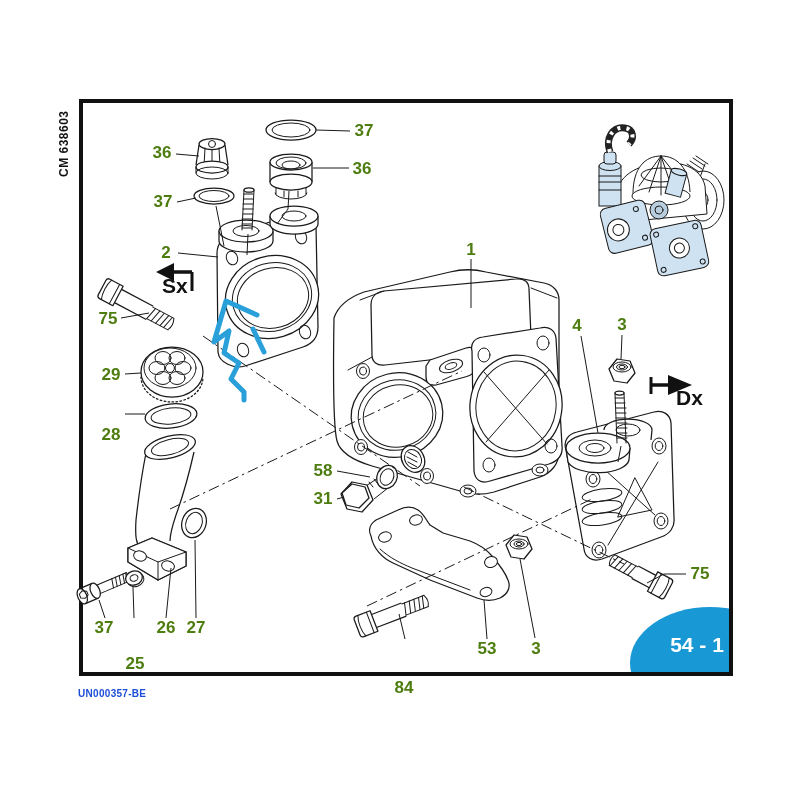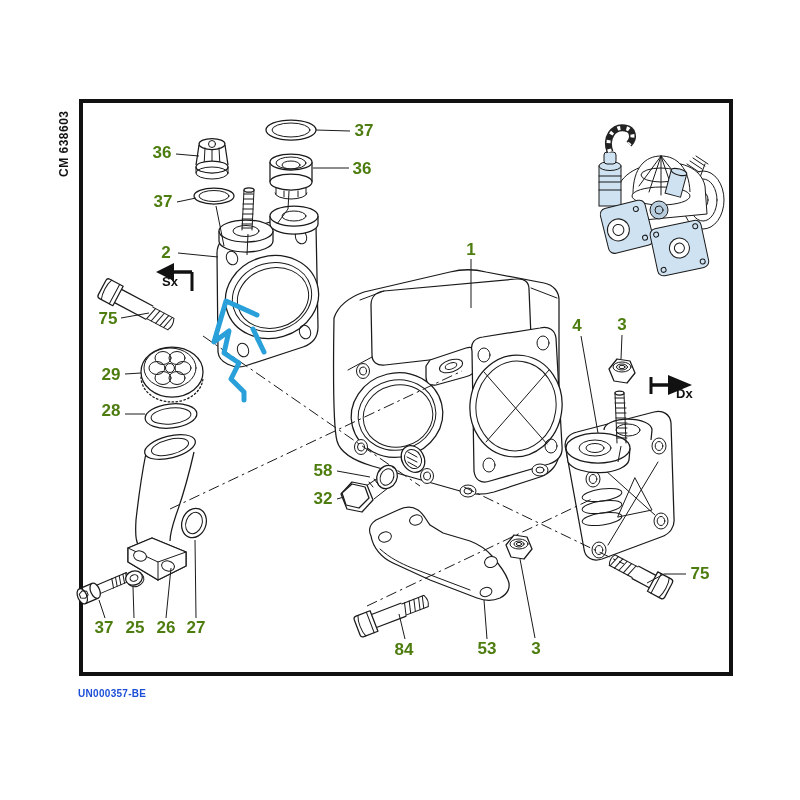--- a/index.html
+++ b/index.html
@@ -12,21 +12,21 @@
   .doccode { position:absolute; left:78px; top:688px; font-size:10px; font-weight:600;
              letter-spacing:.3px; color:#1d4ed8; }
   .badge-clip { position:absolute; left:614px; top:601px; width:115px; height:71px; overflow:hidden; }
   .badge-ellipse { position:absolute; left:16px; top:6px; width:160px; height:112px;
                    border-radius:50%; }
   .badge-text { position:absolute; left:83px; top:44px; transform:translate(-50%,-50%);
                 color:#fff; font-size:21px; font-weight:700; white-space:nowrap; }
   svg.art { position:absolute; left:0; top:0; z-index:3; }
   .plabel { position:absolute; transform:translate(-50%,-50%); font-size:17px; font-weight:600;
             color:#4d7c0f; z-index:4; white-space:nowrap; }
-  .dirlabel { position:absolute; font-size:13px; font-weight:700; color:#111; z-index:4; }
+  .dirlabel { position:absolute; font-size:21px; font-weight:700; color:#111; z-index:4; }
   #labels { position:absolute; left:0; top:0; width:800px; height:800px; z-index:4; pointer-events:none; }
   
   .s  { fill:none; stroke:#1a1a1a; stroke-width:1.25; stroke-linecap:round; stroke-linejoin:round; }
   .f  { fill:#fff; stroke:#1a1a1a; stroke-width:1.25; stroke-linejoin:round; }
   .t1 { stroke-width:1; }
   .lead { fill:none; stroke:#1a1a1a; stroke-width:1; }
   .cl { fill:none; stroke:#1a1a1a; stroke-width:1; stroke-dasharray:11 4 2.5 4; }
   .blue { fill:none; stroke-width:5; stroke-linecap:round; stroke-linejoin:round; }
   .blk { fill:#111; stroke:none; }
   .lb { stroke:#1a1a1a; stroke-width:1; }
@@ -35,20 +35,24 @@
 </head>
 <body>
 
 <div id="stage">
 
   <div class="frame"></div>
 
   <div class="vcode">CM 638603</div>
   <div class="doccode">UN000357-BE</div>
 
+  <div class="badge-clip">
+    <div class="badge-ellipse" style="background: rgb(24, 152, 213);"></div>
+    <div class="badge-text">54 - 1</div>
+  </div>
 
   <svg class="art" width="800" height="800" viewBox="0 0 800 800">
 
     <g>
       <path class="f" d="M217,253 C217,243 224,236 234,233 L297,214 C308,211 316,216 316,226
                          L318,327 C318,337 312,344 303,347 L245,366 C234,369 219,363 218,352 Z"></path>
       <ellipse class="f" cx="272" cy="297" rx="47" ry="41" transform="rotate(-16 272 297)"></ellipse>
       <ellipse class="s t1" cx="272" cy="297" rx="40" ry="34" transform="rotate(-16 272 297)"></ellipse>
       <ellipse class="s t1" cx="273" cy="298" rx="36" ry="30" transform="rotate(-16 273 298)"></ellipse>
       <ellipse class="s t1" cx="232" cy="258" rx="5.5" ry="7" transform="rotate(-20 232 258)"></ellipse>
@@ -380,31 +384,31 @@
   </svg>
 
   <div id="labels">
       <div class="plabel" style="left: 162px; top: 153px;">36</div>
       <div class="plabel" style="left: 163px; top: 202px;">37</div>
       <div class="plabel" style="left: 364px; top: 131px;">37</div>
       <div class="plabel" style="left: 362px; top: 169px;">36</div>
       <div class="plabel" style="left: 166px; top: 253px;">2</div>
       <div class="plabel" style="left: 108px; top: 319px;">75</div>
       <div class="plabel" style="left: 111px; top: 375px;">29</div>
-      <div class="plabel" style="left: 111px; top: 411px;">28</div>
+      <div class="plabel" style="left: 111px; top: 435px;">28</div>
       <div class="plabel" style="left: 104px; top: 628px;">37</div>
-      <div class="plabel" style="left: 135px; top: 628px;">25</div>
+      <div class="plabel" style="left: 135px; top: 664px;">25</div>
       <div class="plabel" style="left: 166px; top: 628px;">26</div>
       <div class="plabel" style="left: 196px; top: 628px;">27</div>
       <div class="plabel" style="left: 323px; top: 471px;">58</div>
-      <div class="plabel" style="left: 323px; top: 499px;">32</div>
+      <div class="plabel" style="left: 323px; top: 499px;">31</div>
       <div class="plabel" style="left: 471px; top: 250px;">1</div>
       <div class="plabel" style="left: 577px; top: 326px;">4</div>
       <div class="plabel" style="left: 622px; top: 325px;">3</div>
-      <div class="plabel" style="left: 404px; top: 650px;">84</div>
+      <div class="plabel" style="left: 404px; top: 688px;">84</div>
       <div class="plabel" style="left: 487px; top: 649px;">53</div>
       <div class="plabel" style="left: 536px; top: 649px;">3</div>
       <div class="plabel" style="left: 700px; top: 574px;">75</div>
     </div>
 
   <div class="dirlabel" style="left:162px; top:274px;">Sx</div>
   <div class="dirlabel" style="left:676px; top:386px;">Dx</div>
 
 </div>
 

